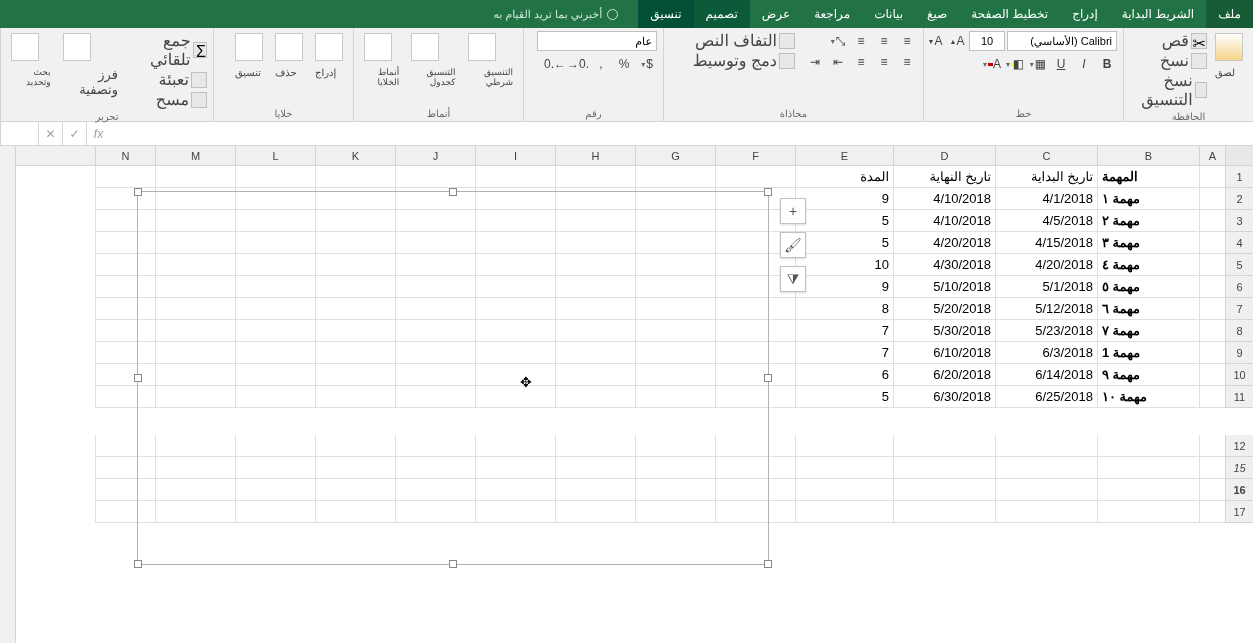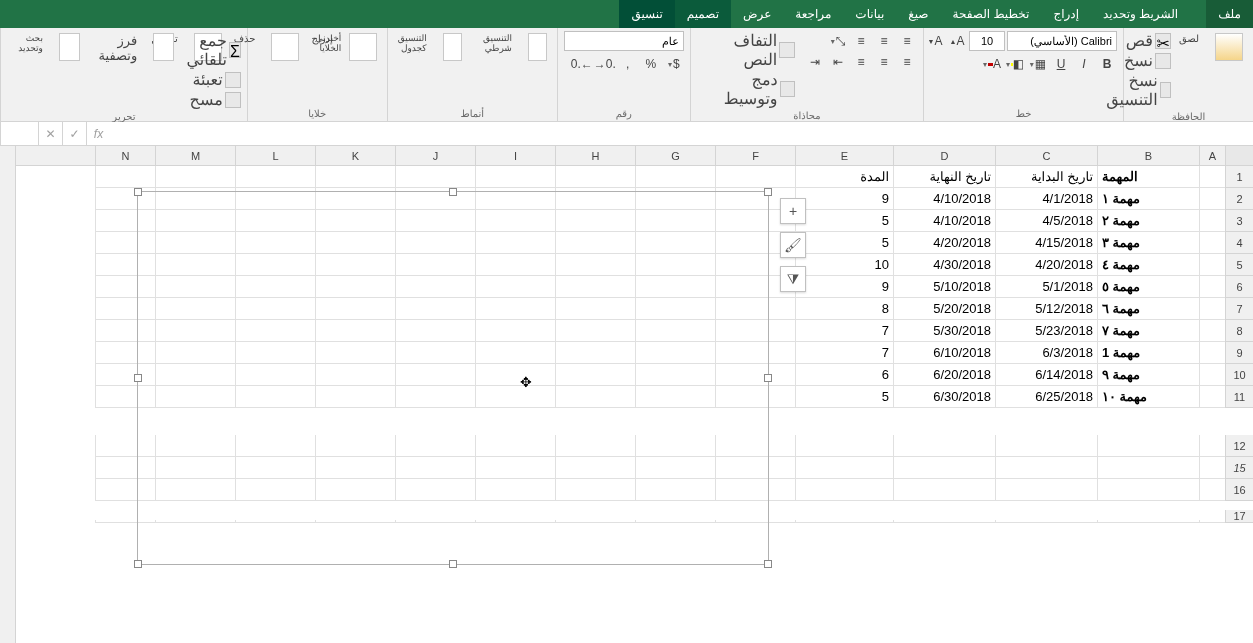--- a/index.html
+++ b/index.html
@@ -2,33 +2,33 @@
 <html dir="rtl" lang="ar"><head>
 <meta charset="utf-8">
 <style>
 * { margin: 0; padding: 0; box-sizing: border-box; font-family: Tahoma, Arial, sans-serif; }
 body { background: #fff; overflow: hidden; width: 1253px; height: 643px; direction: rtl; }
 
 
 .title-bar { height: 28px; background: #217346; display: flex; align-items: stretch; }
 .tabs { display: flex; }
 .tab { padding: 0 12px; color: #fff; font-size: 12px; display: flex; align-items: center; cursor: pointer; }
-.tab.file { background: #185c37; margin-left: 16px; }
+.tab.file { background: #185c37; }
 .tab.active-home { background: #217346; }
 .tab.active-design { background: #0b5b3b; }
 .tab.active-format { background: #024f37; }
 .tell-me { display: flex; align-items: center; color: #cce6d8; font-size: 11px; gap: 5px; margin-right: 20px; }
 .bulb { width: 11px; height: 11px; border: 1px solid #cce6d8; border-radius: 50%; }
 
 
 .ribbon { height: 94px; background: #f1f1f1; border-bottom: 1px solid #d4d4d4; display: flex; }
 .group { border-left: 1px solid #d4d4d4; padding: 3px 6px 0; display: flex; flex-direction: column; }
 .group-body { flex: 1; display: flex; align-items: flex-start; gap: 4px; }
 .group-label { text-align: center; font-size: 10px; color: #6a6a6a; padding: 2px 0; }
-.btn-big { display: flex; flex-direction: row; align-items: flex-start; gap: 16px; padding: 2px 4px; cursor: pointer; }
+.btn-big { display: flex; flex-direction: column; align-items: flex-end; gap: 6px; padding: 2px 4px; cursor: pointer; }
 .btn-big .ico { width: 28px; height: 28px; background: #fff; border: 1px solid #c8c8c8; }
 .btn-big span { font-size: 10px; color: #444; }
 .col-stack { display: flex; flex-direction: column; gap: 1px; }
 .row-stack { display: flex; gap: 2px; align-items: center; }
 .sm-ico { width: 16px; height: 16px; background: #e8e8e8; border: 1px solid #c0c0c0; display:inline-block; }
 .txt-sm { font-size: 16px; color: #444; }
 .font-name { width: 110px; height: 20px; border: 1px solid #c0c0c0; background: #fff; font-size: 11px; padding: 1px 4px; }
 .font-size { width: 36px; height: 20px; border: 1px solid #c0c0c0; background: #fff; font-size: 11px; text-align: center; padding: 1px; }
 .ribbon-btn-row { display: flex; gap: 3px; }
 .ribbon-btn { width: 20px; height: 20px; display: flex; align-items: center; justify-content: center; font-size: 12px; color: #444; border: 1px solid transparent; }
@@ -76,29 +76,33 @@
 .w-n { width: 60px; }
 
 .rows-area .row .cell { background: #fff; }
 </style>
 </head>
 <body>
 
 <div class="title-bar">
   <div class="tabs">
     <div class="tab file">ملف</div>
-    <div class="tab active-home">الشريط وتحديد</div>
+    <div class="tab active-home">الشريط البداية</div>
     <div class="tab">إدراج</div>
     <div class="tab">تخطيط الصفحة</div>
     <div class="tab">صيغ</div>
     <div class="tab">بيانات</div>
     <div class="tab">مراجعة</div>
     <div class="tab">عرض</div>
     <div class="tab active-design">تصميم</div>
     <div class="tab active-format">تنسيق</div>
+  </div>
+  <div class="tell-me">
+    <span class="bulb"></span>
+    <span>أخبرني بما تريد القيام به</span>
   </div>
 </div>
 
 <div class="ribbon">
 
   <div class="group" style="width:130px">
     <div class="group-body">
       <div class="btn-big">
         <div class="ico" style="background:linear-gradient(#fff,#f5d58a)"></div>
         <span>لصق</span>
@@ -203,21 +207,21 @@
       <div class="btn-big">
           <div class="ico"></div>
           <span class="txt-sm" style="font-size:9px">التنسيق شرطي</span>
         </div>
       <div class="btn-big">
           <div class="ico"></div>
           <span class="txt-sm" style="font-size:9px">التنسيق كجدول</span>
         </div>
       <div class="btn-big">
           <div class="ico"></div>
-          <span class="txt-sm" style="font-size:9px">أخبرني الخلايا</span>
+          <span class="txt-sm" style="font-size:9px">أنماط الخلايا</span>
         </div>
     </div>
     <div class="group-label">أنماط</div>
   </div>
 
   <div class="group" style="width:140px">
     <div class="group-body">
       <div class="btn-big">
           <div class="ico"></div>
           <span>إدراج</span>
@@ -512,38 +516,38 @@
           <div class="cell w-std"></div>
           <div class="cell w-std"></div>
           <div class="cell w-std"></div>
           <div class="cell w-std"></div>
           <div class="cell w-std"></div>
           <div class="cell w-std"></div>
           <div class="cell w-std"></div>
           <div class="cell w-std"></div>
           <div class="cell w-n"></div>
         </div>
-        <div class="row" style="flex-direction: row-reverse;">
+        <div class="row" style="flex-direction: row-reverse; font-weight: bold;">
           <div class="row-h">16</div>
           <div class="cell w-a"></div>
           <div class="cell w-b"></div>
           <div class="cell w-c"></div>
           <div class="cell w-d"></div>
           <div class="cell w-e"></div>
           <div class="cell w-std"></div>
           <div class="cell w-std"></div>
           <div class="cell w-std"></div>
           <div class="cell w-std"></div>
           <div class="cell w-std"></div>
           <div class="cell w-std"></div>
           <div class="cell w-std"></div>
           <div class="cell w-std"></div>
           <div class="cell w-n"></div>
         </div>
-        <div class="row" style="flex-direction: row-reverse; align-items: flex-end;">
+        <div class="row" style="flex-direction: row-reverse;">
           <div class="row-h">17</div>
           <div class="cell w-a"></div>
           <div class="cell w-b"></div>
           <div class="cell w-c"></div>
           <div class="cell w-d"></div>
           <div class="cell w-e"></div>
           <div class="cell w-std"></div>
           <div class="cell w-std"></div>
           <div class="cell w-std"></div>
           <div class="cell w-std"></div>

